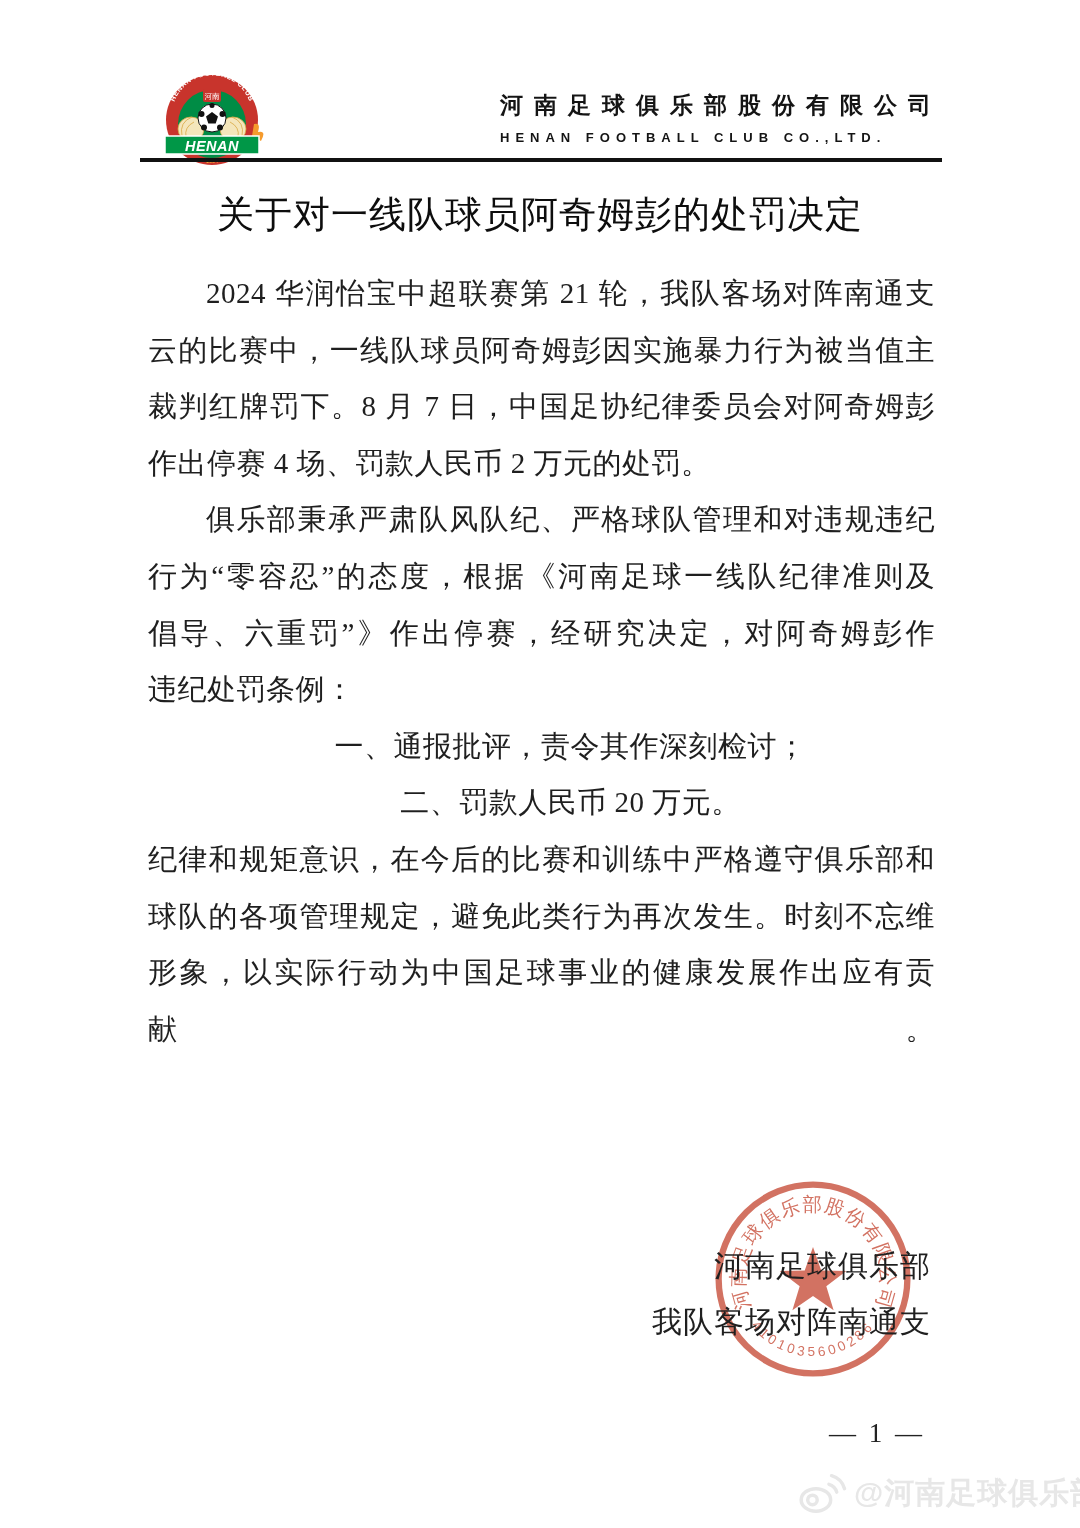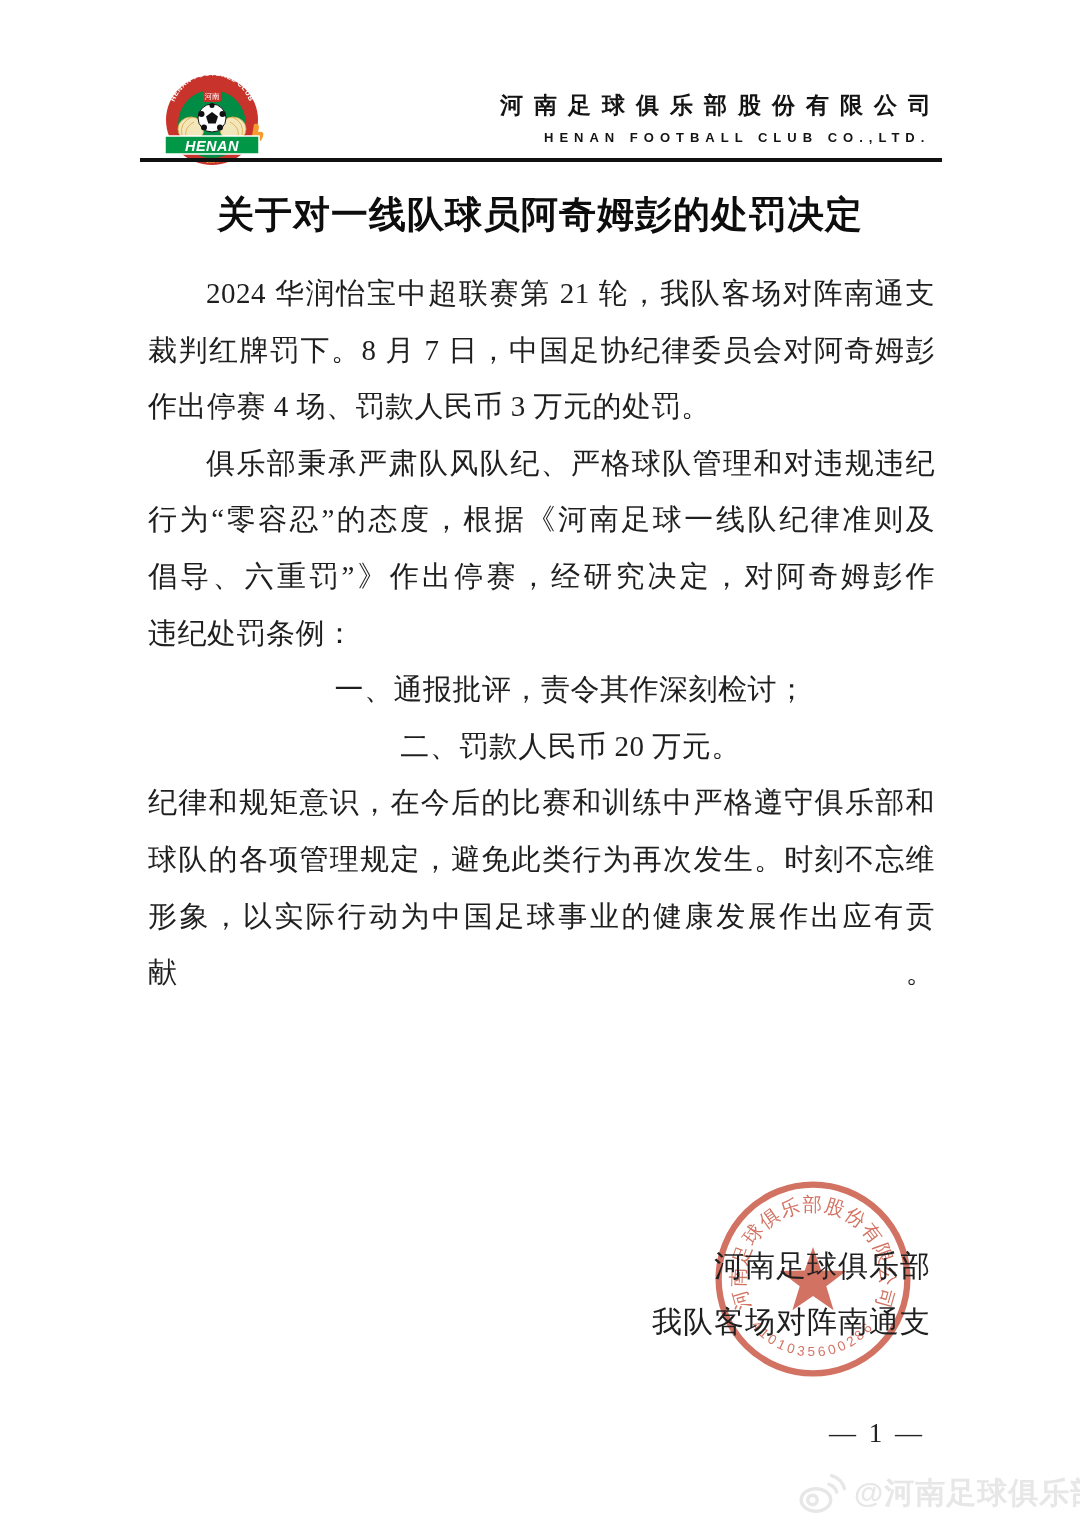--- a/index.html
+++ b/index.html
@@ -11,26 +11,26 @@
     background: #ffffff;
     overflow: hidden;
     font-family: "Liberation Serif", "DejaVu Serif", serif;
     color: #1f1f1f;
   }
   
   .logo { position: absolute; left: 158px; top: 74px; width: 112px; height: 96px; }
   .company { position: absolute; left: 500px; top: 90px; width: 430px; text-align: left;
              font-family: "Liberation Sans", "DejaVu Sans", sans-serif; color: #141414; }
   .company-cn { font-size: 23px; font-weight: 700; letter-spacing: 11px; white-space: nowrap; }
-  .company-en { font-size: 13px; font-weight: 700; letter-spacing: 6px; margin-top: 9px; white-space: nowrap; margin-left: 44px; }
+  .company-en { font-size: 13px; font-weight: 700; letter-spacing: 6px; margin-top: 9px; white-space: nowrap; }
   .header-rule { position: absolute; left: 140px; top: 158px; width: 802px; height: 4px; background: #111; }
   
   .doc-title { position: absolute; left: 0; top: 190px; width: 1080px; text-align: center;
                font-family: "Liberation Sans", "DejaVu Sans", sans-serif;
-               font-size: 37px; font-weight: 700; letter-spacing: 1px; color: #0d0d0d; }
+               font-size: 37px; font-weight: 400; letter-spacing: 1px; color: #0d0d0d; }
   
   .body-block { position: absolute; left: 148px; top: 265px; width: 787px; }
   .ln { line-height: 56.6px; font-size: 29px; height: 56.6px; letter-spacing: 0.5px; }
   .ln.fill { text-align: justify; text-align-last: justify; }
   .ln.indent { text-indent: 58px; text-align: center; }
   
   .signature { position: absolute; left: 148px; top: 1238px; width: 787px;
                text-align: right; z-index: 3; }
   .signature .sig-ln { line-height: 56px; font-size: 30px; letter-spacing: 1px; padding-right: 4px; }
   
@@ -91,22 +91,23 @@
     <div class="company-cn">河南足球俱乐部股份有限公司</div>
     <div class="company-en">HENAN FOOTBALL CLUB CO.,LTD.</div>
   </div>
 
   <div class="header-rule"></div>
 
   <div class="doc-title">关于对一线队球员阿奇姆彭的处罚决定</div>
 
   <div class="body-block">
     <div class="ln indent fill">2024 华润怡宝中超联赛第 21 轮，我队客场对阵南通支</div>
+    <div class="ln fill">云的比赛中，一线队球员阿奇姆彭因实施暴力行为被当值主</div>
     <div class="ln fill">裁判红牌罚下。8 月 7 日，中国足协纪律委员会对阿奇姆彭</div>
-    <div class="ln">作出停赛 4 场、罚款人民币 3 万元的处罚。</div>
+    <div class="ln">作出停赛 4 场、罚款人民币 2 万元的处罚。</div>
 
     <div class="ln indent fill">俱乐部秉承严肃队风队纪、严格球队管理和对违规违纪</div>
     <div class="ln fill">行为“零容忍”的态度，根据《河南足球一线队纪律准则及</div>
     <div class="ln fill">倡导、六重罚”》作出停赛，经研究决定，对阿奇姆彭作</div>
     <div class="ln">违纪处罚条例：</div>
 
     <div class="ln indent">一、通报批评，责令其作深刻检讨；</div>
     <div class="ln indent">二、罚款人民币 20 万元。</div>
 
     <div class="ln fill">纪律和规矩意识，在今后的比赛和训练中严格遵守俱乐部和</div>

